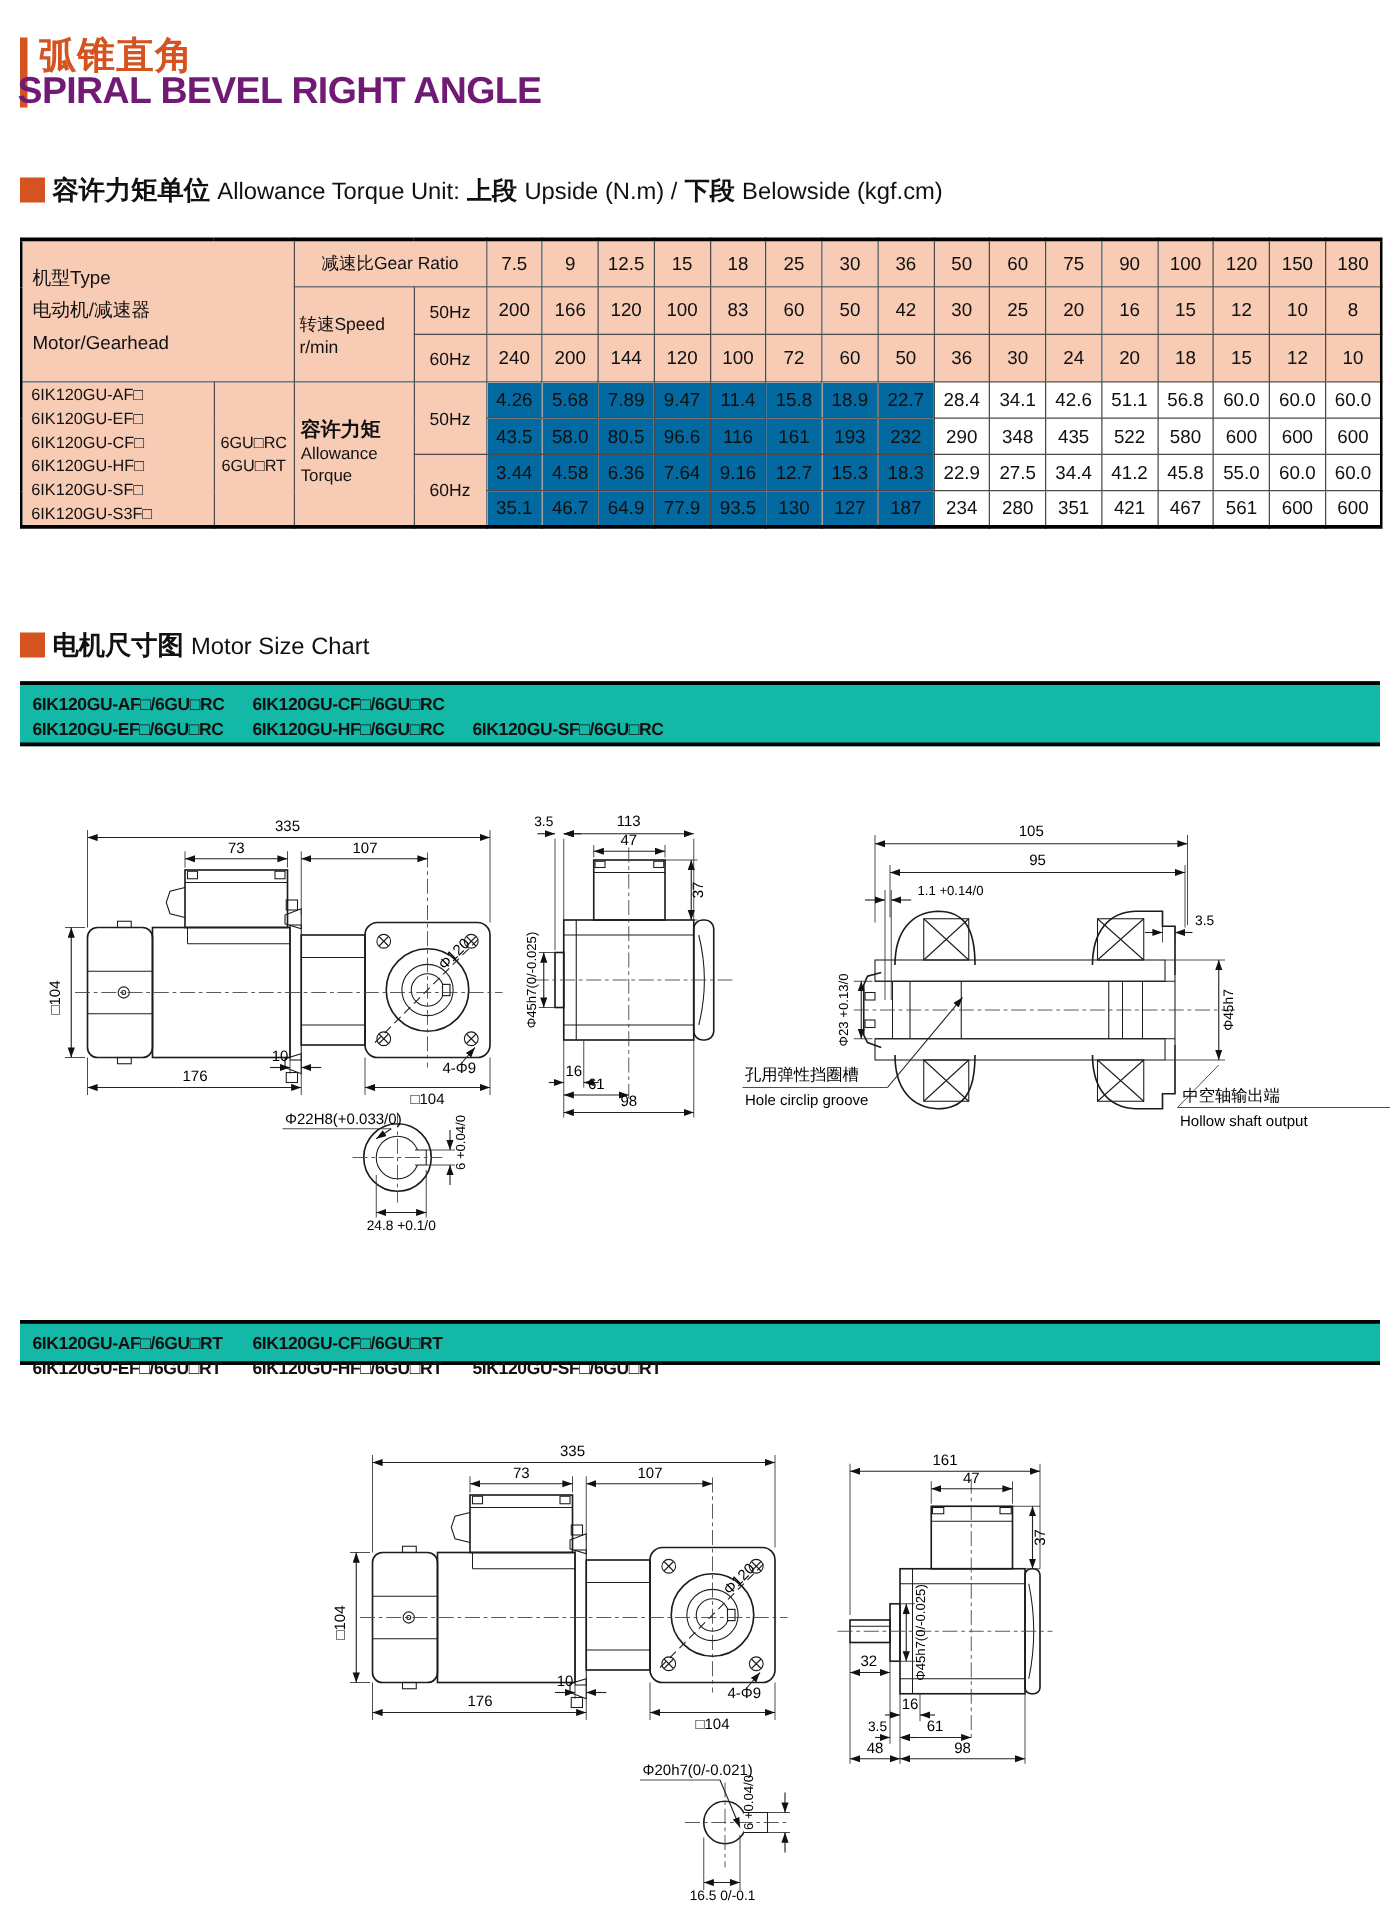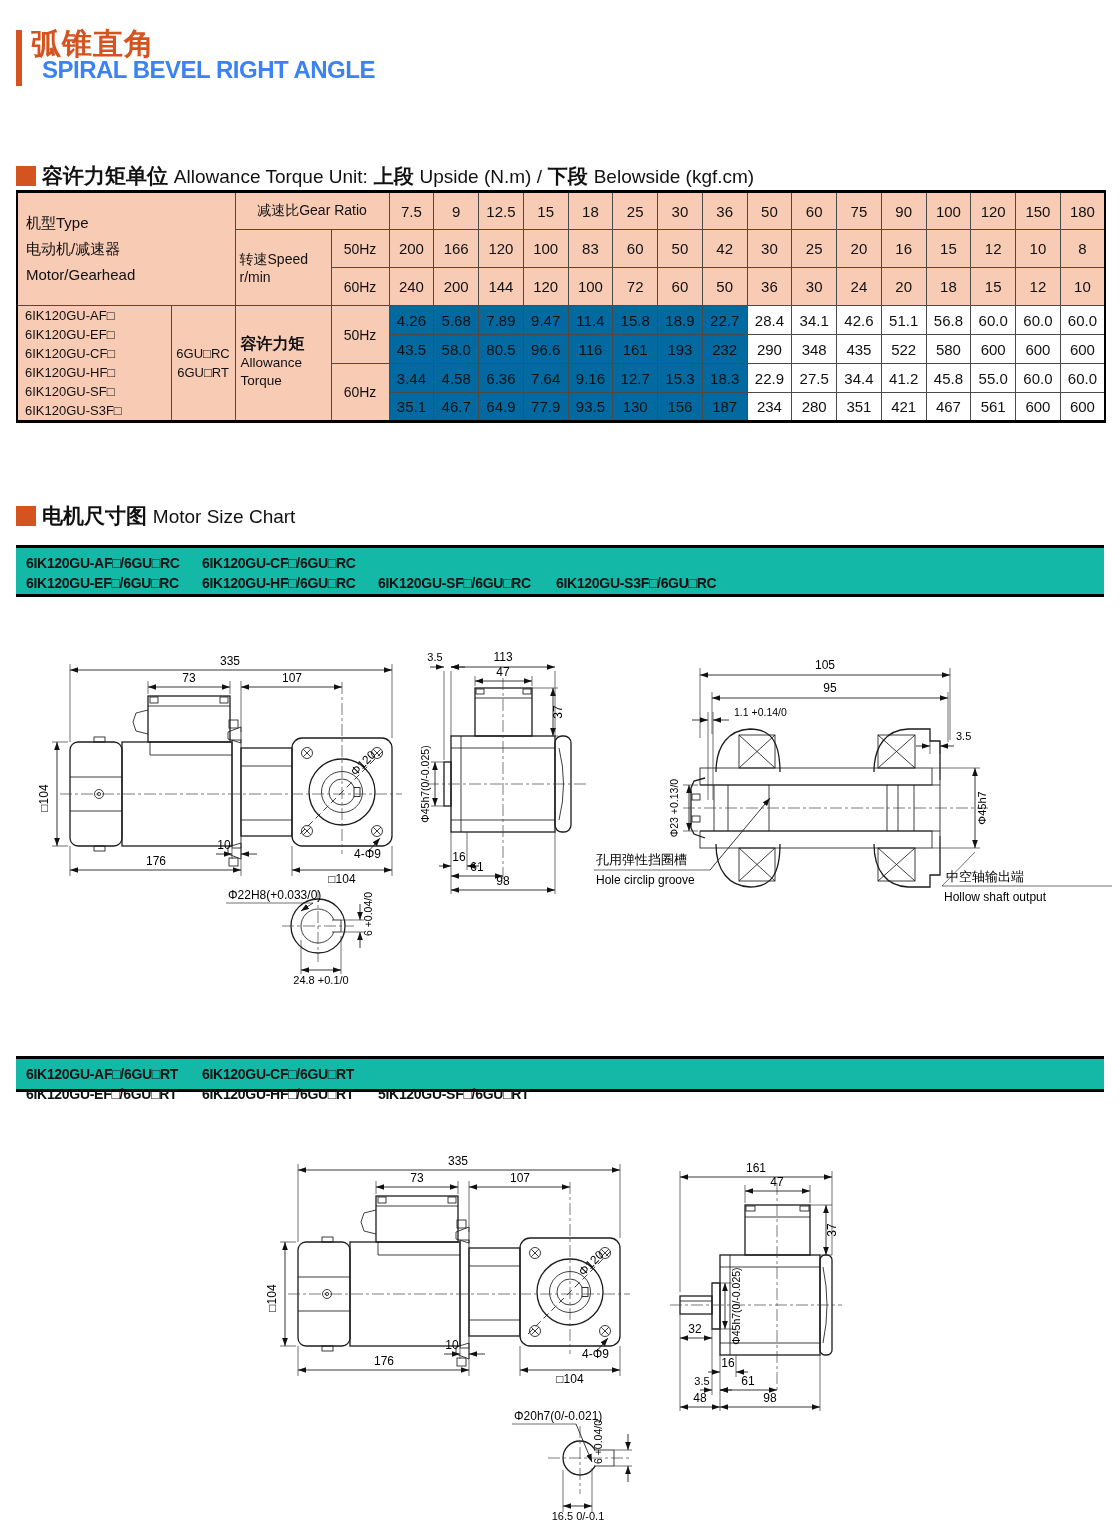--- a/index.html
+++ b/index.html
@@ -3,21 +3,21 @@
 <meta charset="utf-8">
 <style>
   html,body{margin:0;padding:0;background:#fff;}
   body{font-family:"Liberation Sans","DejaVu Sans",sans-serif;color:#111;}
   #page{position:relative;width:1120px;height:1536px;background:#fff;overflow:hidden;}
   .abs{position:absolute;}
 
   
   #title-bar{left:16px;top:30px;width:6px;height:56px;background:#d4531f;}
   #title-zh{left:31px;top:24px;font-size:30px;font-weight:bold;color:#d4531f;letter-spacing:1px;}
-  #title-en{left:42px;top:56px;font-size:24px;font-weight:bold;color:#3b82f6;letter-spacing:-0.5px;}
+  #title-en{left:14px;top:56px;font-size:30px;font-weight:bold;color:#701a75;letter-spacing:-0.5px;}
 
   
   .sec-square{width:20px;height:20px;background:#d4531f;display:inline-block;vertical-align:-3px;margin-right:6px;}
   .sec-head{font-size:21px;white-space:nowrap;}
   .sec-head .zh{font-weight:bold;}
   .sec-head .en{font-weight:normal;font-size:19px;}
   .sec-head .b{font-weight:bold;font-size:20px;}
 
   
   #torque-table{left:16px;top:190px;width:1088px;border-collapse:collapse;table-layout:fixed;
@@ -62,21 +62,21 @@
 </style>
 </head>
 <body>
 
 <div id="page">
 
   <div class="abs" id="title-bar"></div>
   <div class="abs" id="title-zh">弧锥直角</div>
   <div class="abs" id="title-en">SPIRAL BEVEL RIGHT ANGLE</div>
 
-  <div class="abs sec-head" style="left:16px;top:162px;">
+  <div class="abs sec-head" style="left:16px;top:138px;">
     <span class="sec-square"></span><span class="zh">容许力矩单位</span>
     <span class="en">Allowance Torque Unit:</span>
     <span class="b">上段</span>
     <span class="en">Upside (N.m) /</span>
     <span class="b">下段</span>
     <span class="en">Belowside (kgf.cm)</span>
   </div>
 
   <table class="abs" id="torque-table">
     <colgroup>
@@ -226,21 +226,21 @@
           <td>60.0</td>
           <td>60.0</td>
         </tr>
     <tr class="brow">
           <td class="gray">35.1</td>
           <td class="gray">46.7</td>
           <td class="gray">64.9</td>
           <td class="gray">77.9</td>
           <td class="gray">93.5</td>
           <td class="gray">130</td>
-          <td class="gray">156</td>
+          <td class="gray">127</td>
           <td class="gray">187</td>
           <td>234</td>
           <td>280</td>
           <td>351</td>
           <td>421</td>
           <td>467</td>
           <td>561</td>
           <td>600</td>
           <td>600</td>
         </tr>
@@ -256,21 +256,20 @@
     <div class="row">
       <span>6IK120GU-AF□/6GU□RC</span>
       <span>6IK120GU-CF□/6GU□RC</span>
       <span></span>
         <span></span>
     </div>
     <div class="row">
       <span>6IK120GU-EF□/6GU□RC</span>
       <span>6IK120GU-HF□/6GU□RC</span>
       <span>6IK120GU-SF□/6GU□RC</span>
-      <span>6IK120GU-S3F□/6GU□RC</span>
     </div>
   </div>
 
   <div class="abs banner" id="banner-rt">
     <div class="row">
       <span>6IK120GU-AF□/6GU□RT</span>
       <span>6IK120GU-CF□/6GU□RT</span>
       <span></span>
         <span></span>
     </div>

